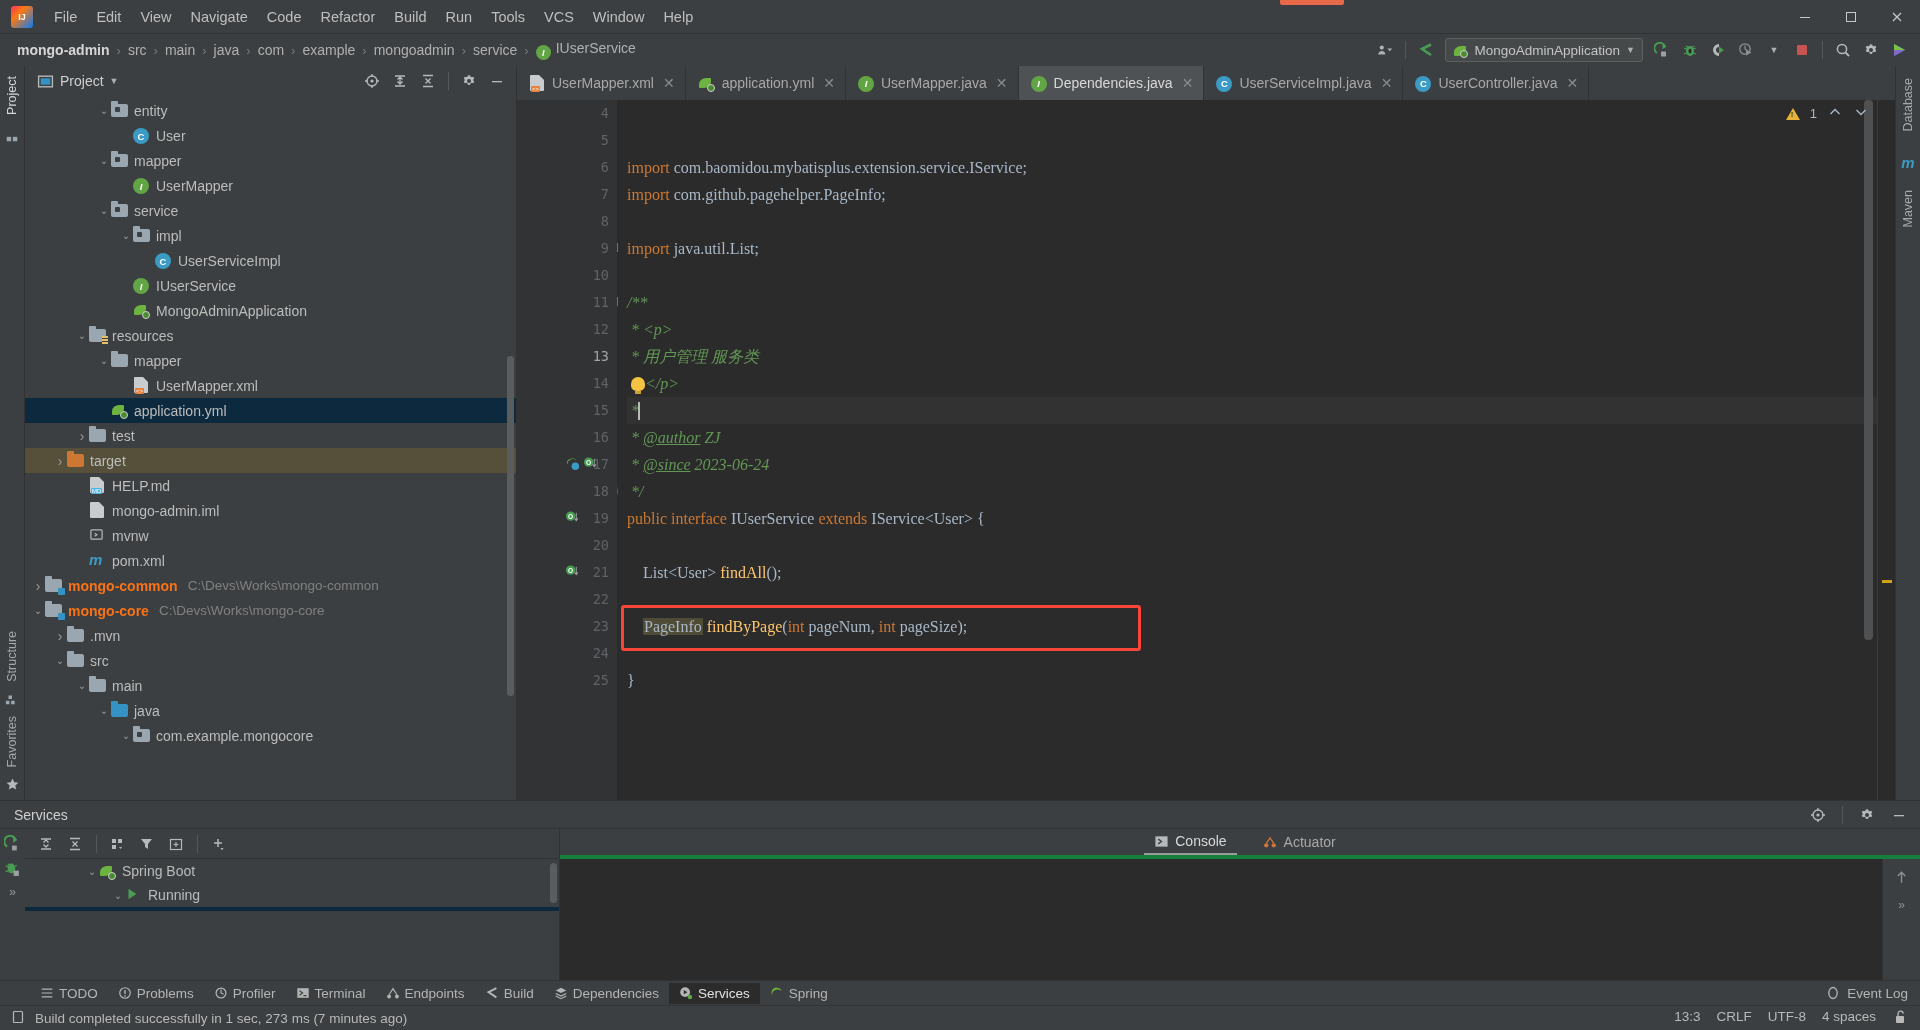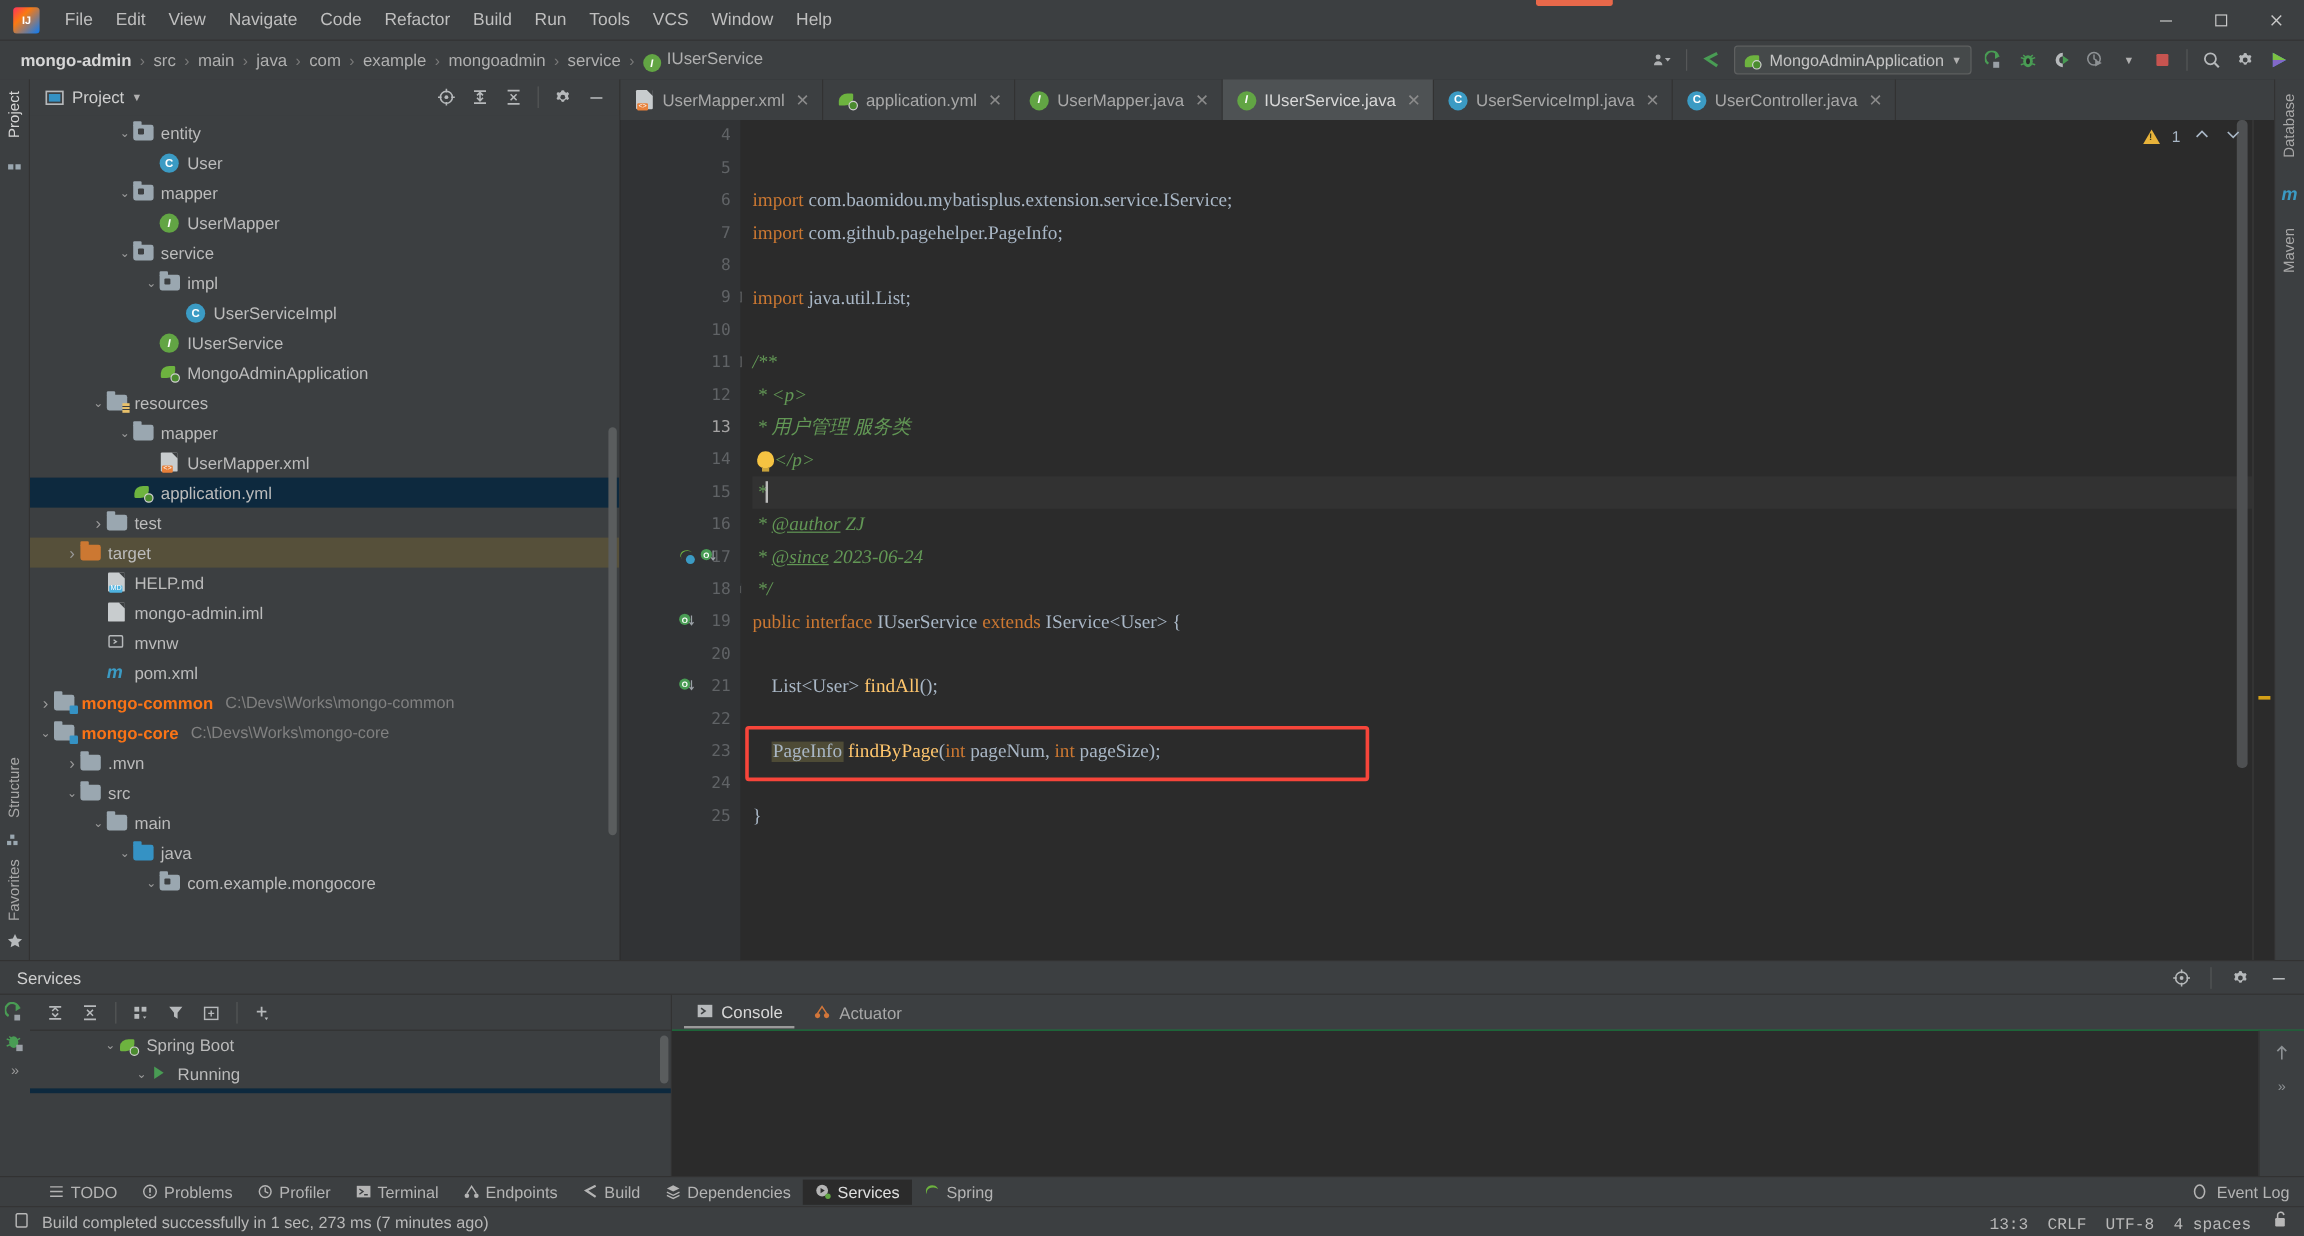--- a/index.html
+++ b/index.html
@@ -210,41 +210,41 @@
   .svc-header { height:28px; flex:0 0 28px; display:flex; align-items:center; padding:0 8px 0 14px; border-bottom:1px solid #323232; }
   .svc-title { font-size:14px; color:#cfcfcf; }
   .svc-header-icons { margin-left:auto; display:flex; align-items:center; gap:6px; }
   .svc-body { flex:1; display:flex; min-height:0; }
   .svc-left { width:25px; flex:0 0 25px; display:flex; flex-direction:column; align-items:center; gap:8px; padding-top:6px; }
   .svc-tree { width:535px; flex:0 0 535px; display:flex; flex-direction:column; border-right:1px solid #323232; position:relative; }
   .svc-toolbar { height:30px; flex:0 0 30px; display:flex; align-items:center; gap:3px; padding-left:8px; border-bottom:1px solid #323232;}
   .svc-list { flex:1; position:relative; font-size:14px; }
   .svc-row { display:flex; align-items:center; height:24px; padding-left:8px; }
   .svc-right { flex:1; display:flex; flex-direction:column; min-width:0; }
-  .svc-tabs { height:30px; flex:0 0 30px; display:flex; align-items:center; padding-left:10px; gap:6px; border-bottom:1px solid #15803d; }
+  .svc-tabs { height:30px; flex:0 0 30px; display:flex; align-items:center; padding-left:10px; gap:16px; border-bottom:4px solid #15803d;justify-content:center; }
   .svc-tab { display:flex; align-items:center; gap:6px; padding:4px 10px; font-size:14px; color:#a8a8a8; position:relative; }
   .svc-tab.active { color:#d8d8d8; border-bottom:2px solid #9a9a9a; }
   .svc-console { flex:1; background:#2b2b2b; position:relative; }
   .svc-console-side { position:absolute; right:0; top:0; bottom:0; width:38px; background:#3c3f41;
     border-left:1px solid #323232; display:flex; flex-direction:column; align-items:center; padding-top:10px; gap:12px; }
 
   
   .toolwin-bar {
     height:25px; flex:0 0 25px; background:#3c3f41; display:flex; align-items:center;
     padding-left:30px; gap:0px; border-top:1px solid #323232; font-size:13.5px; position:relative;
   }
   .twitem { display:flex; align-items:center; gap:5px; padding:3px 10px; color:#b4b4b4; white-space:nowrap; }
   .twitem.active { background:#2b2b2b; color:#e0e0e0; }
   .tw-right { position:absolute; right:12px; display:flex; align-items:center; gap:6px; color:#b4b4b4; }
 
   .statusbar {
     height:25px; flex:0 0 25px; background:#3c3f41; display:flex; align-items:center;
     padding:0 10px 0 10px; font-size:13.5px; color:#b8b8b8; border-top:1px solid #343434; position:relative;
   }
-  .st-right { position:absolute; right:12px; display:flex; align-items:flex-end; gap:16px;font-family:Liberation Mono, monospace; }
+  .st-right { position:absolute; right:12px; display:flex; align-items:flex-start; gap:16px; }
 
   svg { display:block; }
   .icn { width:16px; height:16px; display:inline-block; }
 </style>
 </head>
 <body>
 
 <div class="app">
 
   <div class="titlebar">
@@ -663,21 +663,21 @@
             <span>application.yml</span>
             <span class="x">✕</span>
           </div>
           <div class="tab">
             <span class="iicon">I</span>
             <span>UserMapper.java</span>
             <span class="x">✕</span>
           </div>
           <div class="tab active">
             <span class="iicon">I</span>
-            <span>IUserService.java</span>
+            <span>Dependencies.java</span>
             <span class="x">✕</span>
           </div>
           <div class="tab">
             <span class="cicon">C</span>
             <span>UserServiceImpl.java</span>
             <span class="x">✕</span>
           </div>
           <div class="tab">
             <span class="cicon">C</span>
             <span>UserController.java</span>

